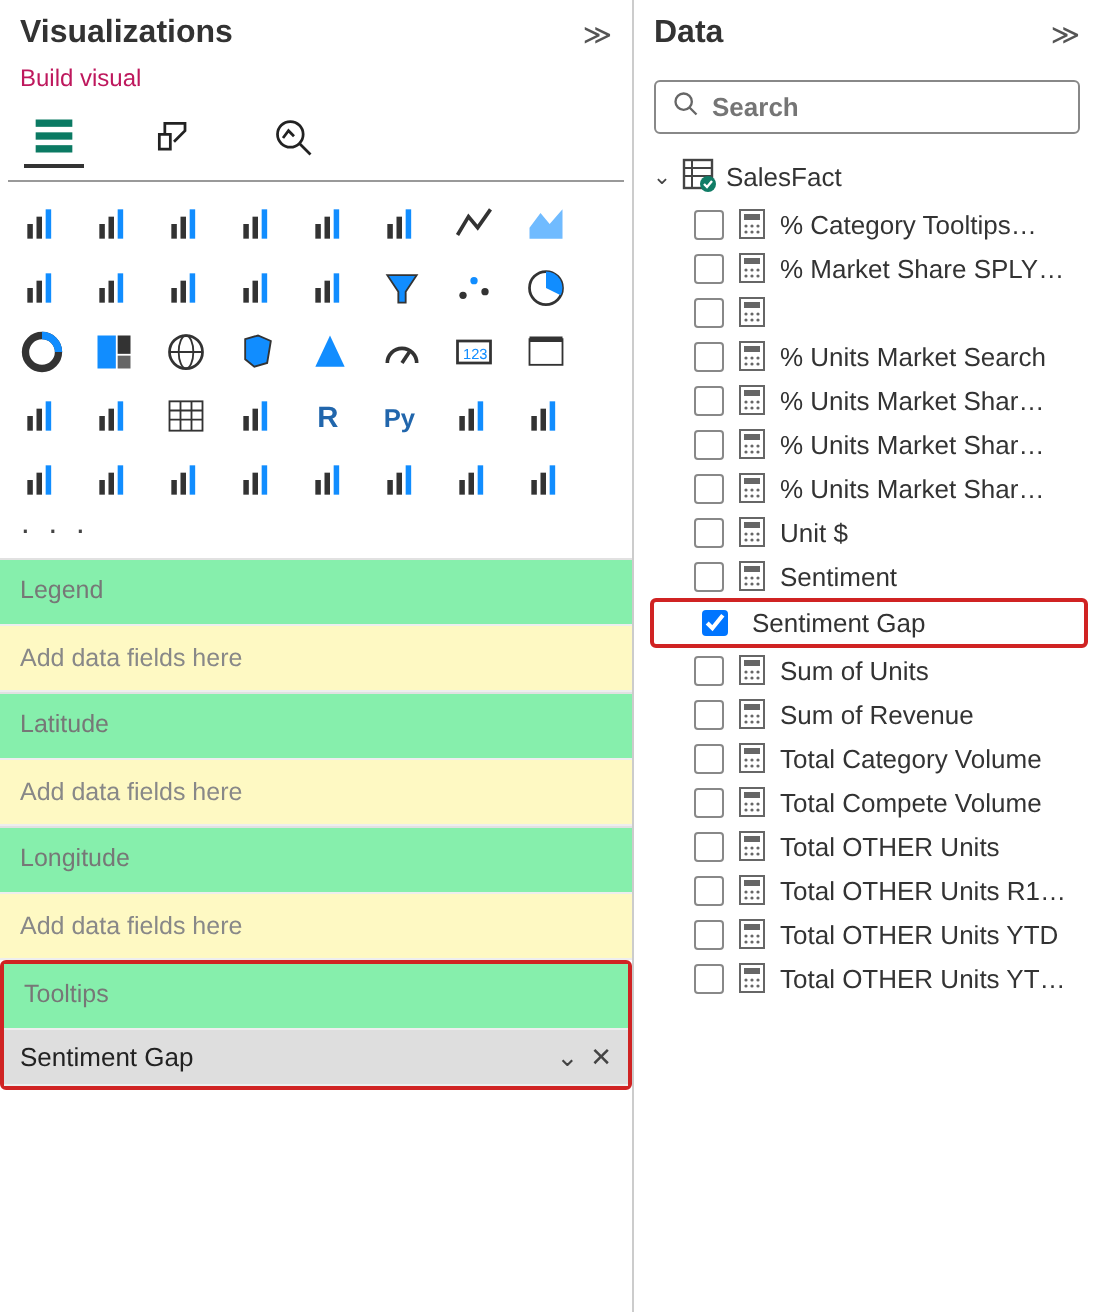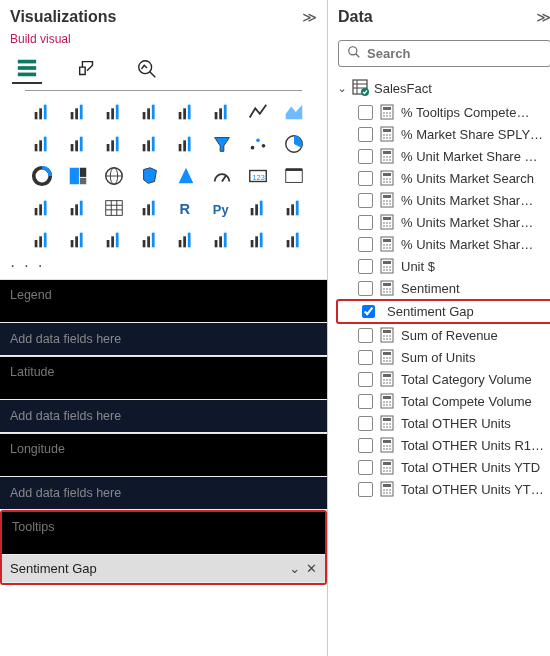--- a/index.html
+++ b/index.html
@@ -9,31 +9,31 @@
   .data-pane { flex: 1; }
   .pane-header { display: flex; align-items: center; justify-content: space-between; padding: 8px 10px 6px 10px; }
   .pane-header h1 { font-size: 16px; font-weight: 600; }
   .chev { font-size: 14px; color: #555; cursor: pointer; }
   .sub { font-size: 12px; padding: 0 10px 4px 10px; color: #be185d; }
   .tabrow { display: flex; gap: 30px; padding: 4px 12px 0 12px; margin-bottom: 6px; }
   .tabbtn { width: 30px; height: 30px; display: flex; align-items: center; justify-content: center; cursor: pointer; color: #222; }
   .tabbtn.active { border-bottom: 2px solid #333; }
   .tabbtn svg { width: 22px; height: 22px; }
   .active svg rect.fill { fill: #0b7a63; }
-  .viz-grid-wrap { padding: 0 25px; }
+  .viz-grid-wrap { padding: 0 4px; }
   .viz-grid { display: grid; grid-template-columns: repeat(8, 34px); gap: 2px 2px; border-top: 1px solid #999; padding-top: 6px; }
   .viz-grid .vcell { width: 34px; height: 30px; display: flex; align-items: center; justify-content: center; cursor: pointer; border-radius: 2px; }
   .viz-grid svg { width: 22px; height: 22px; }
   .more { padding: 2px 10px 4px 10px; font-size: 16px; letter-spacing: 2px; color: #444; cursor: pointer; }
   .scrollable { overflow-y: auto; flex: 1; position: relative; }
   .scrollable::-webkit-scrollbar { width: 6px; }
   .scrollable::-webkit-scrollbar-thumb { background: #bbb; border-radius: 3px; }
   .fieldwell { border-top: 1px solid #e1e1e1; background: #fafafa; }
-  .fwlabel { padding: 8px 10px 20px 10px; font-size: 12.5px; color: #777; background: #000000; border-bottom: 1px solid #eee; }
-  .fwbox { background: #0f172a; padding: 9px 10px; border-bottom: 1px solid #eee; }
+  .fwlabel { padding: 8px 10px 10px 10px; font-size: 12.5px; color: #777; background: #86efac; border-bottom: 1px solid #eee; }
+  .fwbox { background: #fef9c3; padding: 9px 10px; border-bottom: 1px solid #eee; }
   .fwbox.placeholder { color: #888; font-size: 12.5px; }
   .fwbox.filled { background: #dedede; display: flex; align-items: center; justify-content: space-between; padding: 6px 8px; }
   .fwbox.filled span.value { color: #222; font-size: 13px; }
   .fwctrls { display: flex; gap: 6px; color: #444; }
   .fwctrls span { cursor: pointer; font-size: 13px; }
   .highlight-red { border: 2px solid #d02323; border-radius: 3px; }
   .data-pane .searchwrap { padding: 8px 10px; }
   .search { display: flex; align-items: center; border: 1px solid #888; border-radius: 3px; padding: 4px 8px; gap: 6px; }
   .search input { border: none; outline: none; flex: 1; font-size: 13px; font-weight: bold; }
   .treewrap { padding: 0 6px 6px 8px; }
@@ -415,21 +415,21 @@
           <span class="ficon"><svg viewBox="0 0 16 16">
               <rect x="2" y="1" width="12" height="14" fill="none" stroke="#666" stroke-width="1"></rect>
               <rect x="4" y="3" width="8" height="3" fill="#666"></rect>
               <circle cx="5" cy="9" r="0.8" fill="#666"></circle>
               <circle cx="8" cy="9" r="0.8" fill="#666"></circle>
               <circle cx="11" cy="9" r="0.8" fill="#666"></circle>
               <circle cx="5" cy="12" r="0.8" fill="#666"></circle>
               <circle cx="8" cy="12" r="0.8" fill="#666"></circle>
               <circle cx="11" cy="12" r="0.8" fill="#666"></circle>
             </svg></span>
-          <span class="flabel">% Tooltips Compete…</span>
+          <span class="flabel">% Category Tooltips…</span>
         </div>
         <div class="fieldrow">
           <input type="checkbox" style="">
           <span class="ficon"><svg viewBox="0 0 16 16">
               <rect x="2" y="1" width="12" height="14" fill="none" stroke="#666" stroke-width="1"></rect>
               <rect x="4" y="3" width="8" height="3" fill="#666"></rect>
               <circle cx="5" cy="9" r="0.8" fill="#666"></circle>
               <circle cx="8" cy="9" r="0.8" fill="#666"></circle>
               <circle cx="11" cy="9" r="0.8" fill="#666"></circle>
               <circle cx="5" cy="12" r="0.8" fill="#666"></circle>
@@ -443,21 +443,20 @@
           <span class="ficon"><svg viewBox="0 0 16 16">
               <rect x="2" y="1" width="12" height="14" fill="none" stroke="#666" stroke-width="1"></rect>
               <rect x="4" y="3" width="8" height="3" fill="#666"></rect>
               <circle cx="5" cy="9" r="0.8" fill="#666"></circle>
               <circle cx="8" cy="9" r="0.8" fill="#666"></circle>
               <circle cx="11" cy="9" r="0.8" fill="#666"></circle>
               <circle cx="5" cy="12" r="0.8" fill="#666"></circle>
               <circle cx="8" cy="12" r="0.8" fill="#666"></circle>
               <circle cx="11" cy="12" r="0.8" fill="#666"></circle>
             </svg></span>
-          <span class="flabel">% Unit Market Share …</span>
         </div>
         <div class="fieldrow">
           <input type="checkbox" style="">
           <span class="ficon"><svg viewBox="0 0 16 16">
               <rect x="2" y="1" width="12" height="14" fill="none" stroke="#666" stroke-width="1"></rect>
               <rect x="4" y="3" width="8" height="3" fill="#666"></rect>
               <circle cx="5" cy="9" r="0.8" fill="#666"></circle>
               <circle cx="8" cy="9" r="0.8" fill="#666"></circle>
               <circle cx="11" cy="9" r="0.8" fill="#666"></circle>
               <circle cx="5" cy="12" r="0.8" fill="#666"></circle>
@@ -557,35 +556,35 @@
           <span class="ficon"><svg viewBox="0 0 16 16">
               <rect x="2" y="1" width="12" height="14" fill="none" stroke="#666" stroke-width="1"></rect>
               <rect x="4" y="3" width="8" height="3" fill="#666"></rect>
               <circle cx="5" cy="9" r="0.8" fill="#666"></circle>
               <circle cx="8" cy="9" r="0.8" fill="#666"></circle>
               <circle cx="11" cy="9" r="0.8" fill="#666"></circle>
               <circle cx="5" cy="12" r="0.8" fill="#666"></circle>
               <circle cx="8" cy="12" r="0.8" fill="#666"></circle>
               <circle cx="11" cy="12" r="0.8" fill="#666"></circle>
             </svg></span>
+          <span class="flabel">Sum of Units</span>
+        </div>
+        <div class="fieldrow">
+          <input type="checkbox" style="">
+          <span class="ficon"><svg viewBox="0 0 16 16">
+              <rect x="2" y="1" width="12" height="14" fill="none" stroke="#666" stroke-width="1"></rect>
+              <rect x="4" y="3" width="8" height="3" fill="#666"></rect>
+              <circle cx="5" cy="9" r="0.8" fill="#666"></circle>
+              <circle cx="8" cy="9" r="0.8" fill="#666"></circle>
+              <circle cx="11" cy="9" r="0.8" fill="#666"></circle>
+              <circle cx="5" cy="12" r="0.8" fill="#666"></circle>
+              <circle cx="8" cy="12" r="0.8" fill="#666"></circle>
+              <circle cx="11" cy="12" r="0.8" fill="#666"></circle>
+            </svg></span>
           <span class="flabel">Sum of Revenue</span>
-        </div>
-        <div class="fieldrow">
-          <input type="checkbox" style="">
-          <span class="ficon"><svg viewBox="0 0 16 16">
-              <rect x="2" y="1" width="12" height="14" fill="none" stroke="#666" stroke-width="1"></rect>
-              <rect x="4" y="3" width="8" height="3" fill="#666"></rect>
-              <circle cx="5" cy="9" r="0.8" fill="#666"></circle>
-              <circle cx="8" cy="9" r="0.8" fill="#666"></circle>
-              <circle cx="11" cy="9" r="0.8" fill="#666"></circle>
-              <circle cx="5" cy="12" r="0.8" fill="#666"></circle>
-              <circle cx="8" cy="12" r="0.8" fill="#666"></circle>
-              <circle cx="11" cy="12" r="0.8" fill="#666"></circle>
-            </svg></span>
-          <span class="flabel">Sum of Units</span>
         </div>
         <div class="fieldrow">
           <input type="checkbox" style="">
           <span class="ficon"><svg viewBox="0 0 16 16">
               <rect x="2" y="1" width="12" height="14" fill="none" stroke="#666" stroke-width="1"></rect>
               <rect x="4" y="3" width="8" height="3" fill="#666"></rect>
               <circle cx="5" cy="9" r="0.8" fill="#666"></circle>
               <circle cx="8" cy="9" r="0.8" fill="#666"></circle>
               <circle cx="11" cy="9" r="0.8" fill="#666"></circle>
               <circle cx="5" cy="12" r="0.8" fill="#666"></circle>

